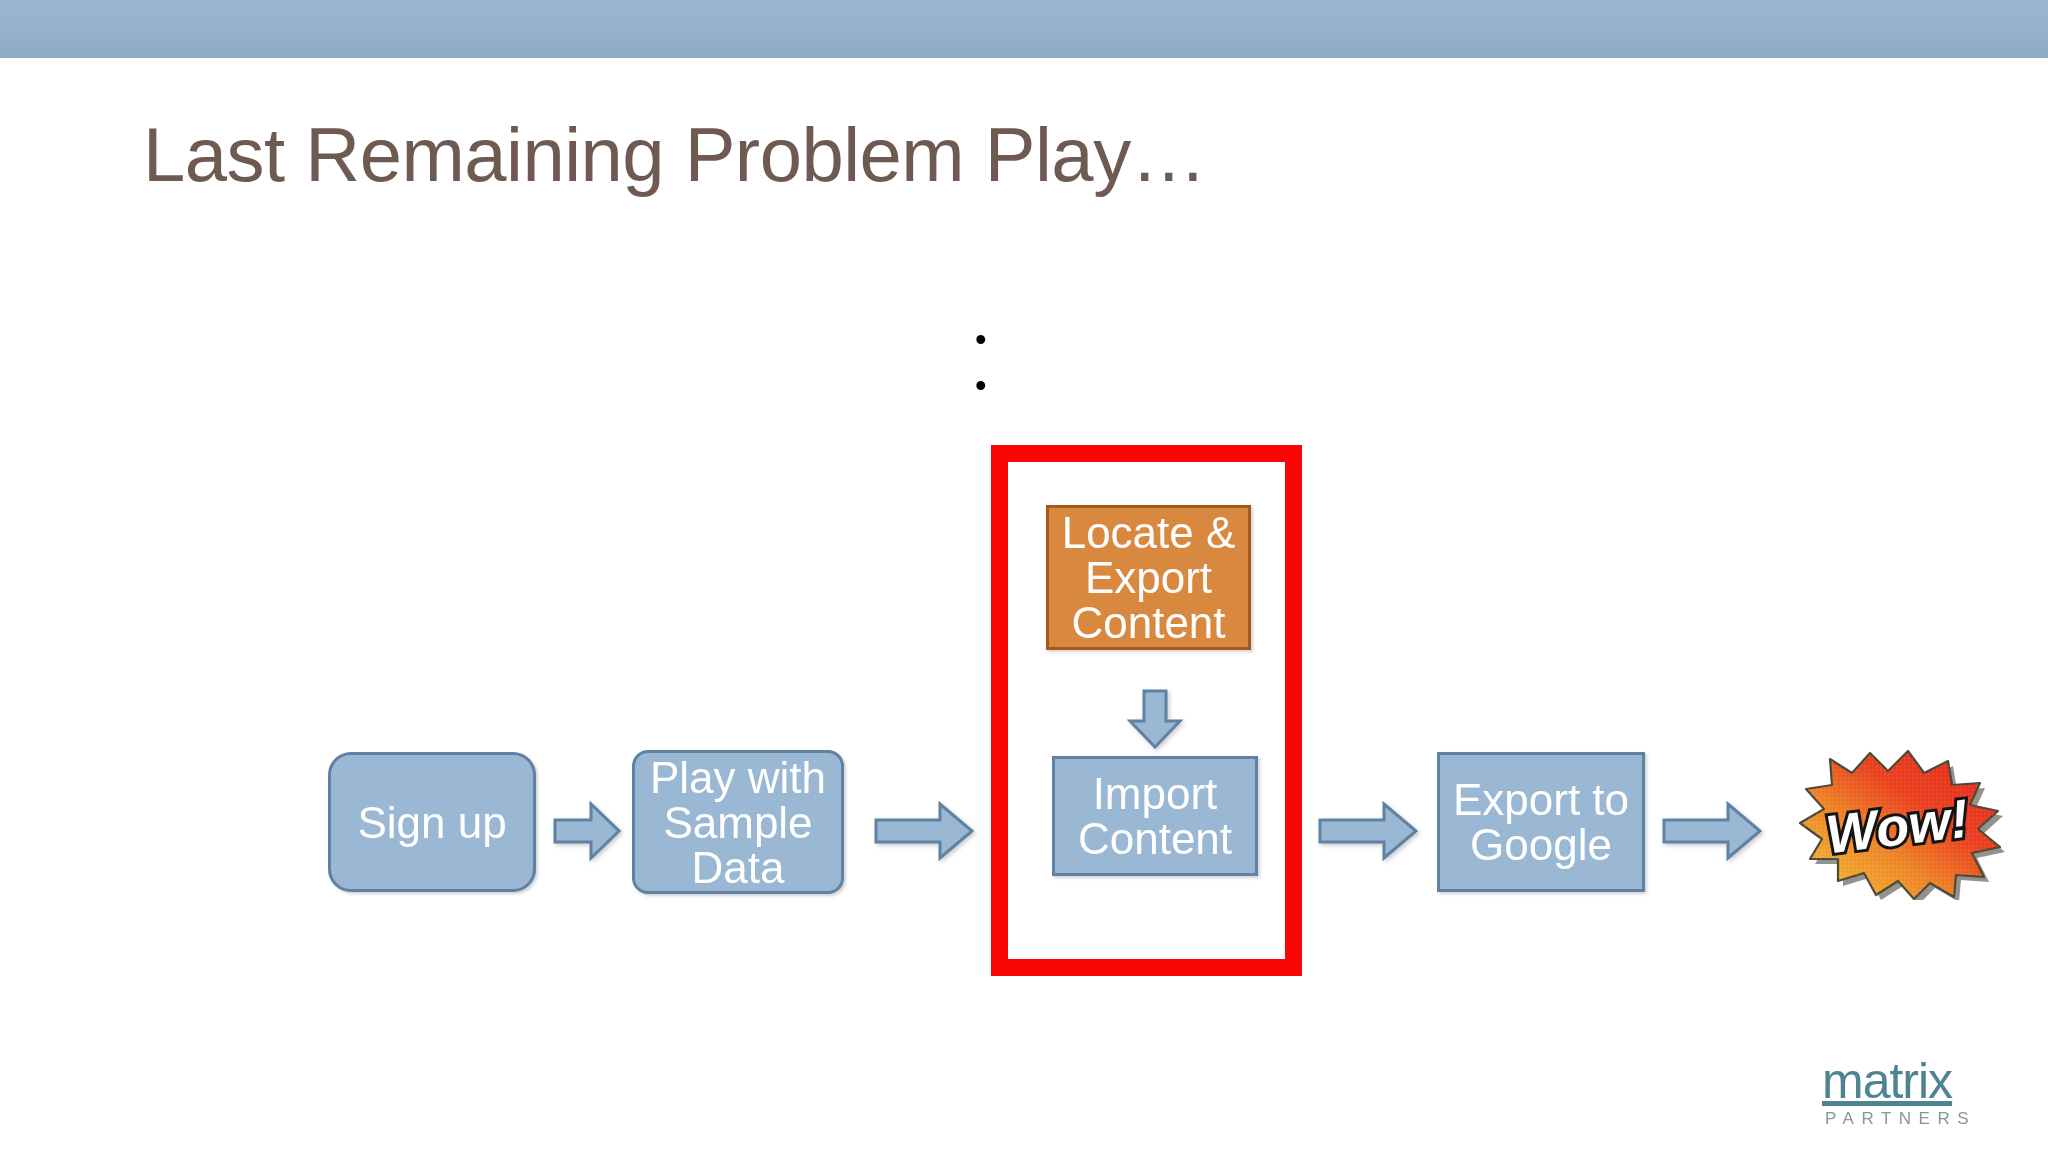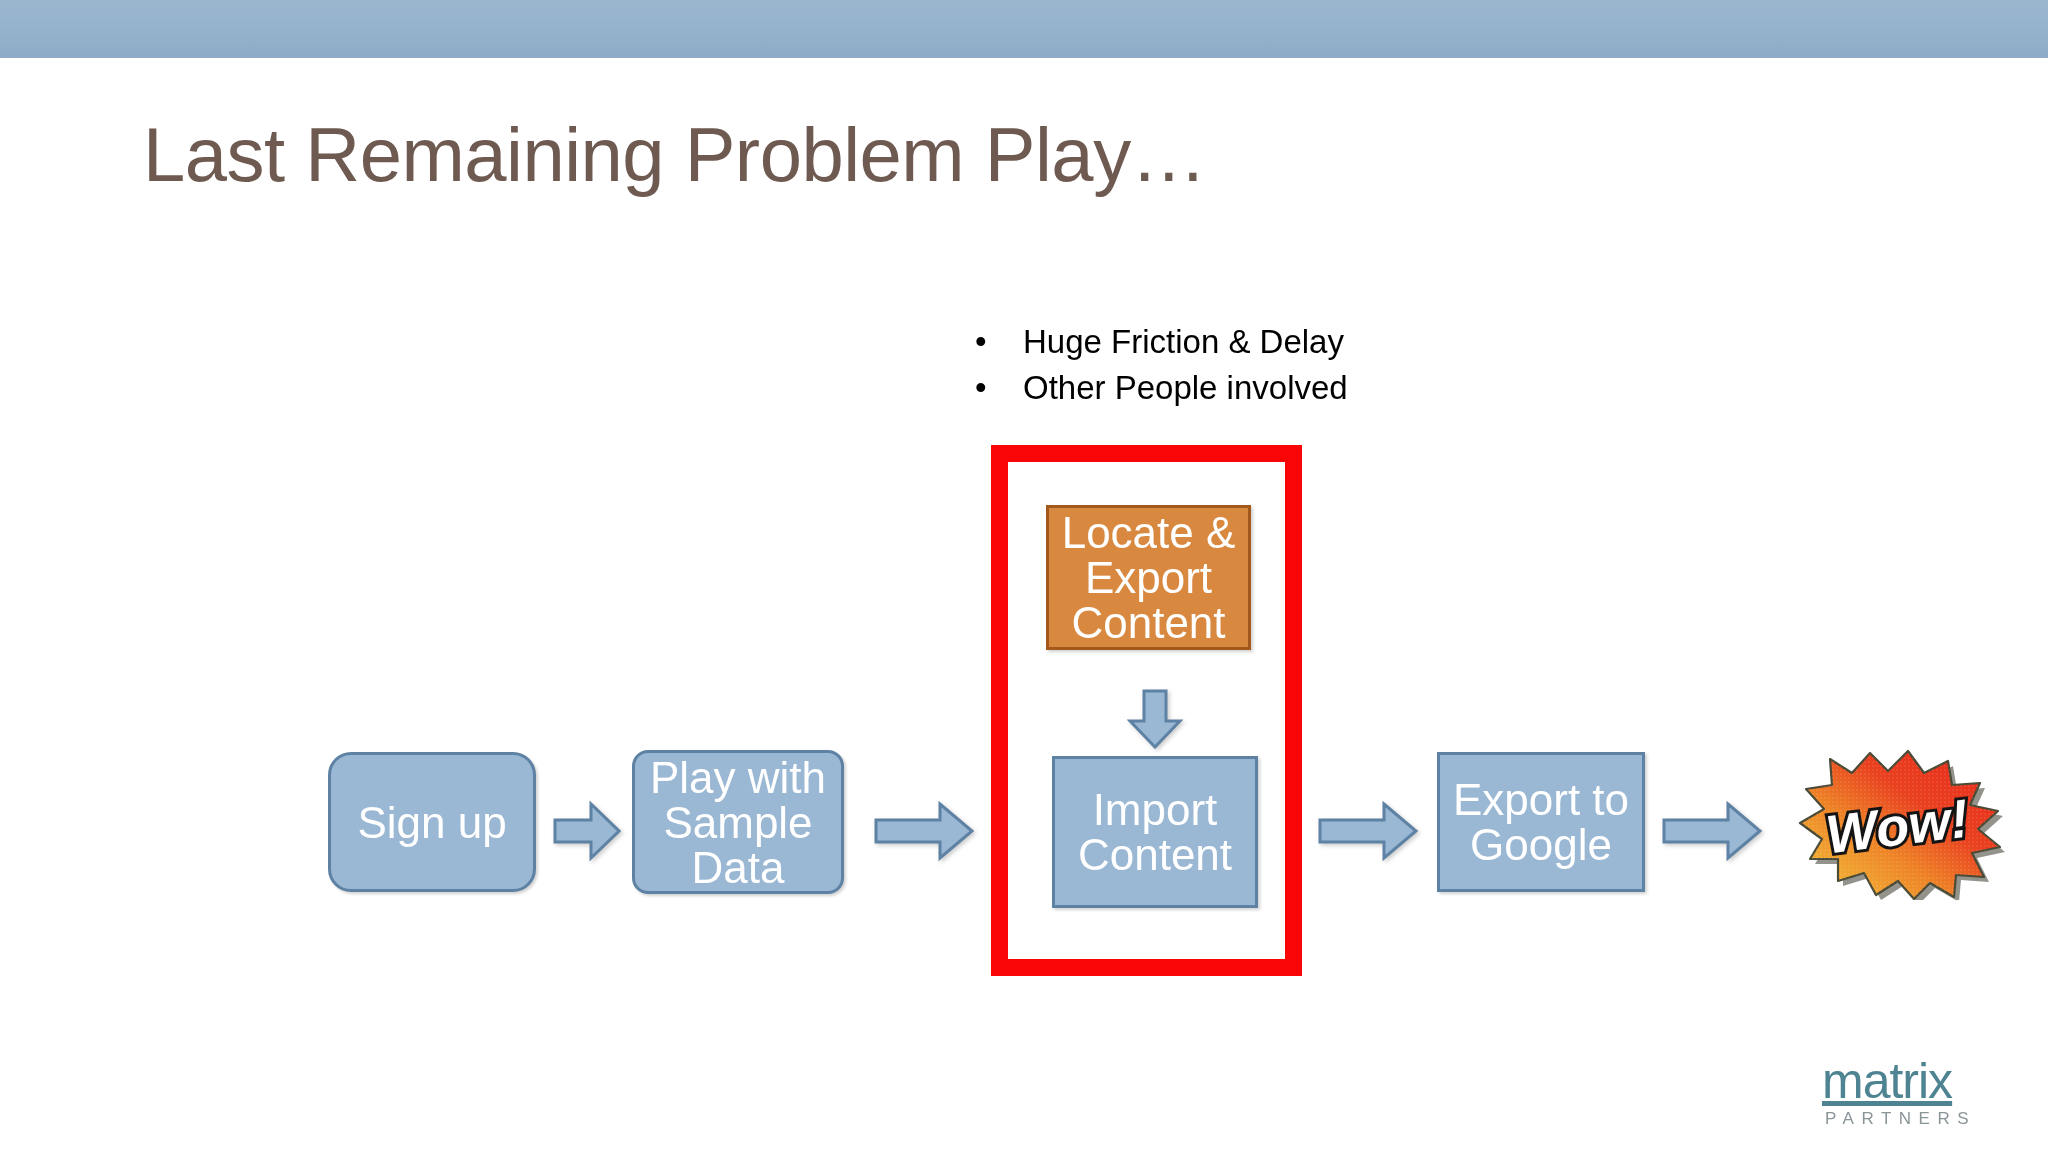--- a/index.html
+++ b/index.html
@@ -87,21 +87,21 @@
   }
   .proc-orange {
     background: #D9893F;
     border-color: #A3591B;
   }
 
   
   #box-signup   { left: 328px;  top: 752px;  width: 208px; height: 140px; border-radius: 23px; }
   #box-play     { left: 632px;  top: 750px;  width: 212px; height: 144px; border-radius: 16px; }
   #box-locate   { left: 1046px; top: 505px;  width: 205px; height: 145px; }
-  #box-import   { left: 1052px; top: 756px;  width: 206px; height: 152px; }
+  #box-import   { left: 1052px; top: 756px;  width: 206px; height: 120px; }
   #box-export   { left: 1437px; top: 752px;  width: 208px; height: 140px; }
 
   
   .red-frame {
     position: absolute;
     left: 991px;
     top: 445px;
     width: 311px;
     height: 531px;
     box-sizing: border-box;
@@ -166,25 +166,23 @@
 </head>
 <body>
 
 <div class="top-band"></div>
 
 <div class="slide-title">Last Remaining Problem Play…</div>
 
 <div class="bullets">
   <div class="bullet-row">
     <span class="bullet-dot">•</span>
-    <span class="bullet-text">Huge Friction &amp; Delay</span>
   </div>
   <div class="bullet-row">
     <span class="bullet-dot">•</span>
-    <span class="bullet-text">Other People involved</span>
   </div>
 </div>
 
 <div class="proc-box proc-blue" id="box-signup">
   <span>Sign up</span>
 </div>
 
 <div class="arrow-right" id="arrow-1">
   <svg viewBox="0 0 68 62" width="68" height="62" xmlns="http://www.w3.org/2000/svg">
     <polygon points="2,20 38,20 38,4 66,31 38,58 38,42 2,42" fill="#9AB7D3" stroke="#5E82A4" stroke-width="3" stroke-linejoin="miter"></polygon>

